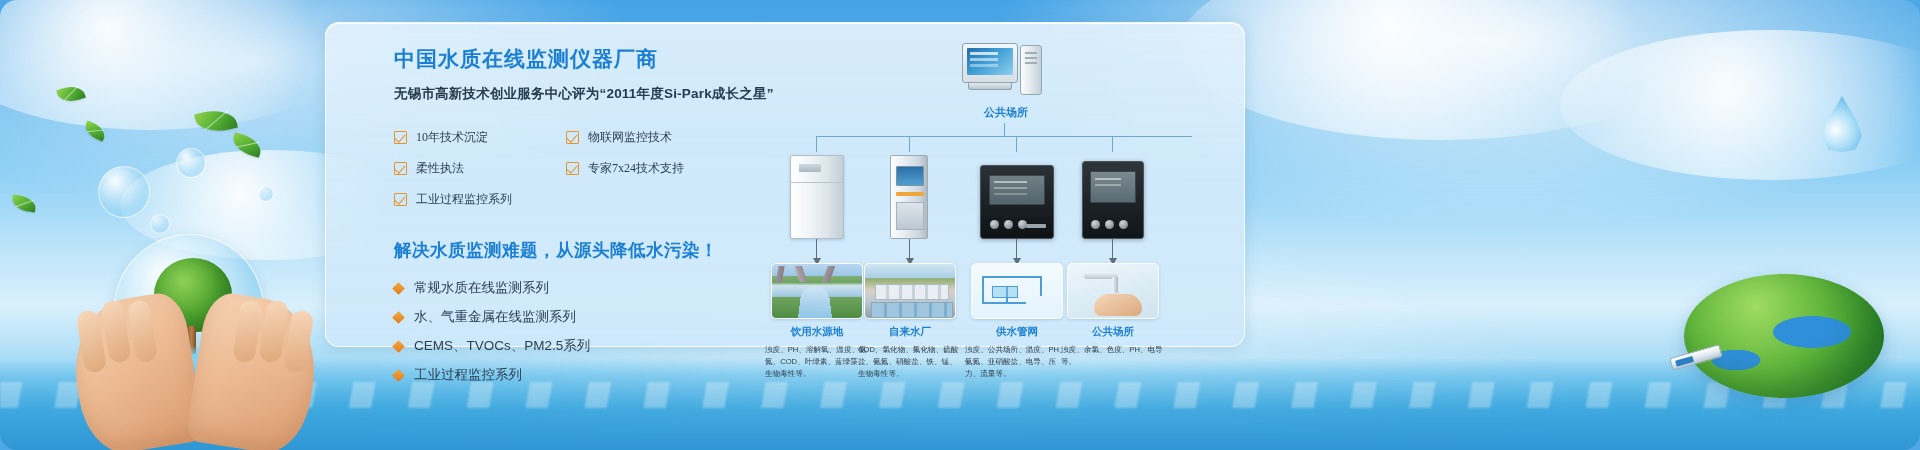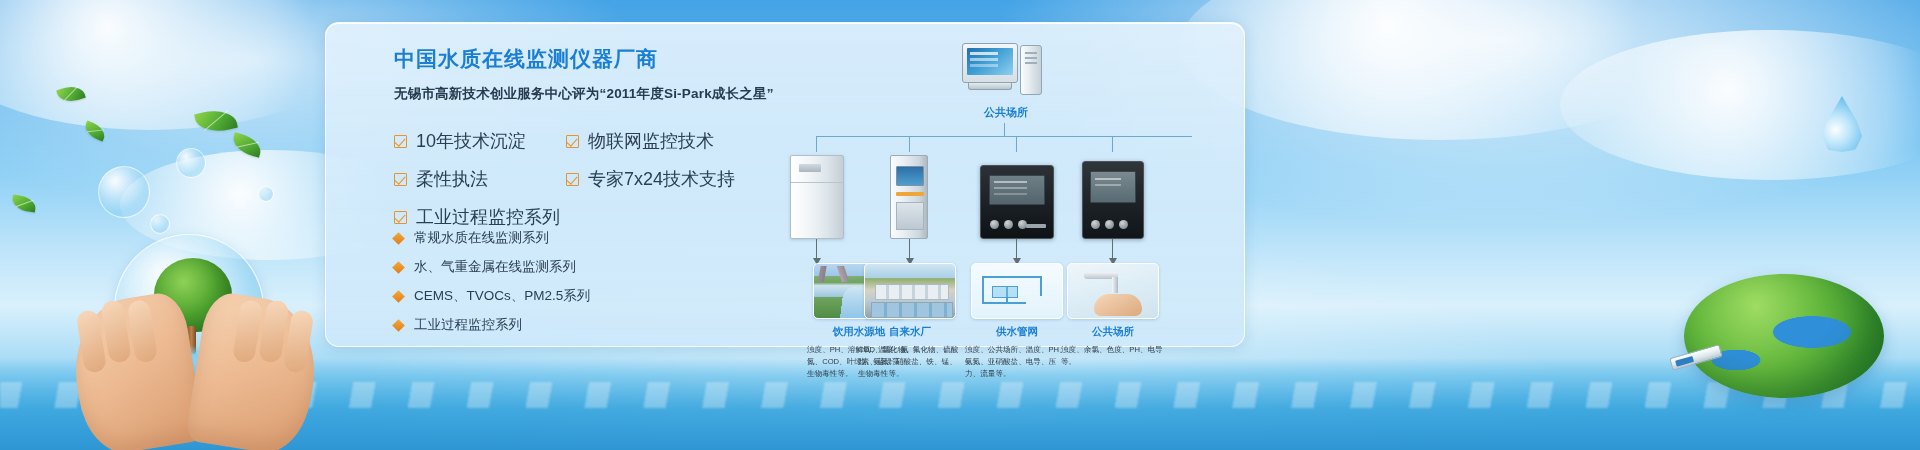--- a/index.html
+++ b/index.html
@@ -13,20 +13,21 @@
   
   #banner {
     position: absolute; inset: 0;
     width: 1920px; height: 450px;
     overflow: hidden;
     background:
       radial-gradient(ellipse 700px 260px at 1500px 40px, rgba(255,255,255,0.85) 0%, rgba(255,255,255,0.35) 45%, rgba(255,255,255,0) 72%),
       radial-gradient(ellipse 520px 200px at 250px 60px, rgba(255,255,255,0.7) 0%, rgba(255,255,255,0.2) 50%, rgba(255,255,255,0) 75%),
       radial-gradient(ellipse 900px 300px at 960px 430px, rgba(255,255,255,0.55) 0%, rgba(255,255,255,0) 70%),
       linear-gradient(to bottom, #44a3e6 0%, #63b7ee 18%, #8fd0f5 38%, #bfe5fa 56%, #d9f0fc 68%, #a9dcf6 80%, #6fc0ea 92%, #49a8e0 100%);
+    border-radius: 17px;
   }
   
   .cloud {
     position: absolute; border-radius: 50%;
     background: radial-gradient(circle at 40% 40%, rgba(255,255,255,0.95), rgba(255,255,255,0.25) 60%, rgba(255,255,255,0) 75%);
     pointer-events: none;
   }
   
   .water {
     position: absolute; left: 0; right: 0; bottom: 0; height: 92px;
@@ -148,28 +149,28 @@
   .cbox {
     width: 13px; height: 13px; flex: 0 0 13px;
     border: 1.4px solid #e8932b; border-radius: 1px;
     position: relative; background: transparent;
   }
   .cbox:after {
     content: ""; position: absolute; left: 2px; top: 0px;
     width: 5px; height: 9px; border: solid #e8932b;
     border-width: 0 1.6px 1.6px 0; transform: rotate(42deg);
   }
-  .check-label { font-size: 18px; color: #2b3f52; white-space: nowrap; }
+  .check-label { font-size: 12px; color: #2b3f52; white-space: nowrap; font-family: Liberation Serif, serif; }
 
   .blue-head {
     margin-top: 30px; font-size: 17.5px; font-weight: bold; color: #1a7fd4;
     letter-spacing: 0.5px; white-space: nowrap;
   }
 
-  .bullets { }
+  .bullets { margin-top: 17px; }
   .bullet-item { display: flex; align-items: center; gap: 11px; margin-bottom: 11px; }
   .diamond {
     width: 9px; height: 9px; flex: 0 0 9px;
     background: linear-gradient(135deg, #f4a93c, #e07c18);
     transform: rotate(45deg);
   }
   .bullet-label { font-size: 13.5px; color: #2b3f52; white-space: nowrap; }
 
   
   #diagram { position: absolute; left: 440px; top: 12px; width: 470px; height: 312px; }
@@ -449,20 +450,21 @@
         <div class="check-item">
           <span class="cbox"></span>
           <span class="check-label">专家7x24技术支持</span>
         </div>
         <div class="check-item">
           <span class="cbox"></span>
           <span class="check-label">工业过程监控系列</span>
         </div>
       </div>
 
+      <div class="blue-head">解决水质监测难题，从源头降低水污染！</div>
 
       <div class="bullets">
         <div class="bullet-item">
           <span class="diamond"></span>
           <span class="bullet-label">常规水质在线监测系列</span>
         </div>
         <div class="bullet-item">
           <span class="diamond"></span>
           <span class="bullet-label">水、气重金属在线监测系列</span>
         </div>
@@ -524,21 +526,21 @@
         </div>
       </div>
 
       <div class="arrow" style="left:50px; top:204px;"></div>
       <div class="arrow" style="left:143px; top:204px;"></div>
       <div class="arrow" style="left:250px; top:204px;"></div>
       <div class="arrow" style="left:346px; top:204px;"></div>
 
       <div class="scenes">
 
-        <div class="scene" style="left:5px;margin-left:42px;">
+        <div class="scene" style="left:5px;">
           <div class="thumb t-river"></div>
           <div class="scene-title">饮用水源地</div>
           <div class="scene-desc">浊度、PH、溶解氧、温度、氨氮、COD、叶绿素、蓝绿藻、生物毒性等。</div>
         </div>
 
         <div class="scene" style="left:98px;">
           <div class="thumb t-plant"></div>
           <div class="scene-title">自来水厂</div>
           <div class="scene-desc">COD、氯化物、氟化物、硫酸盐、氨氮、硝酸盐、铁、锰、生物毒性等。</div>
         </div>

